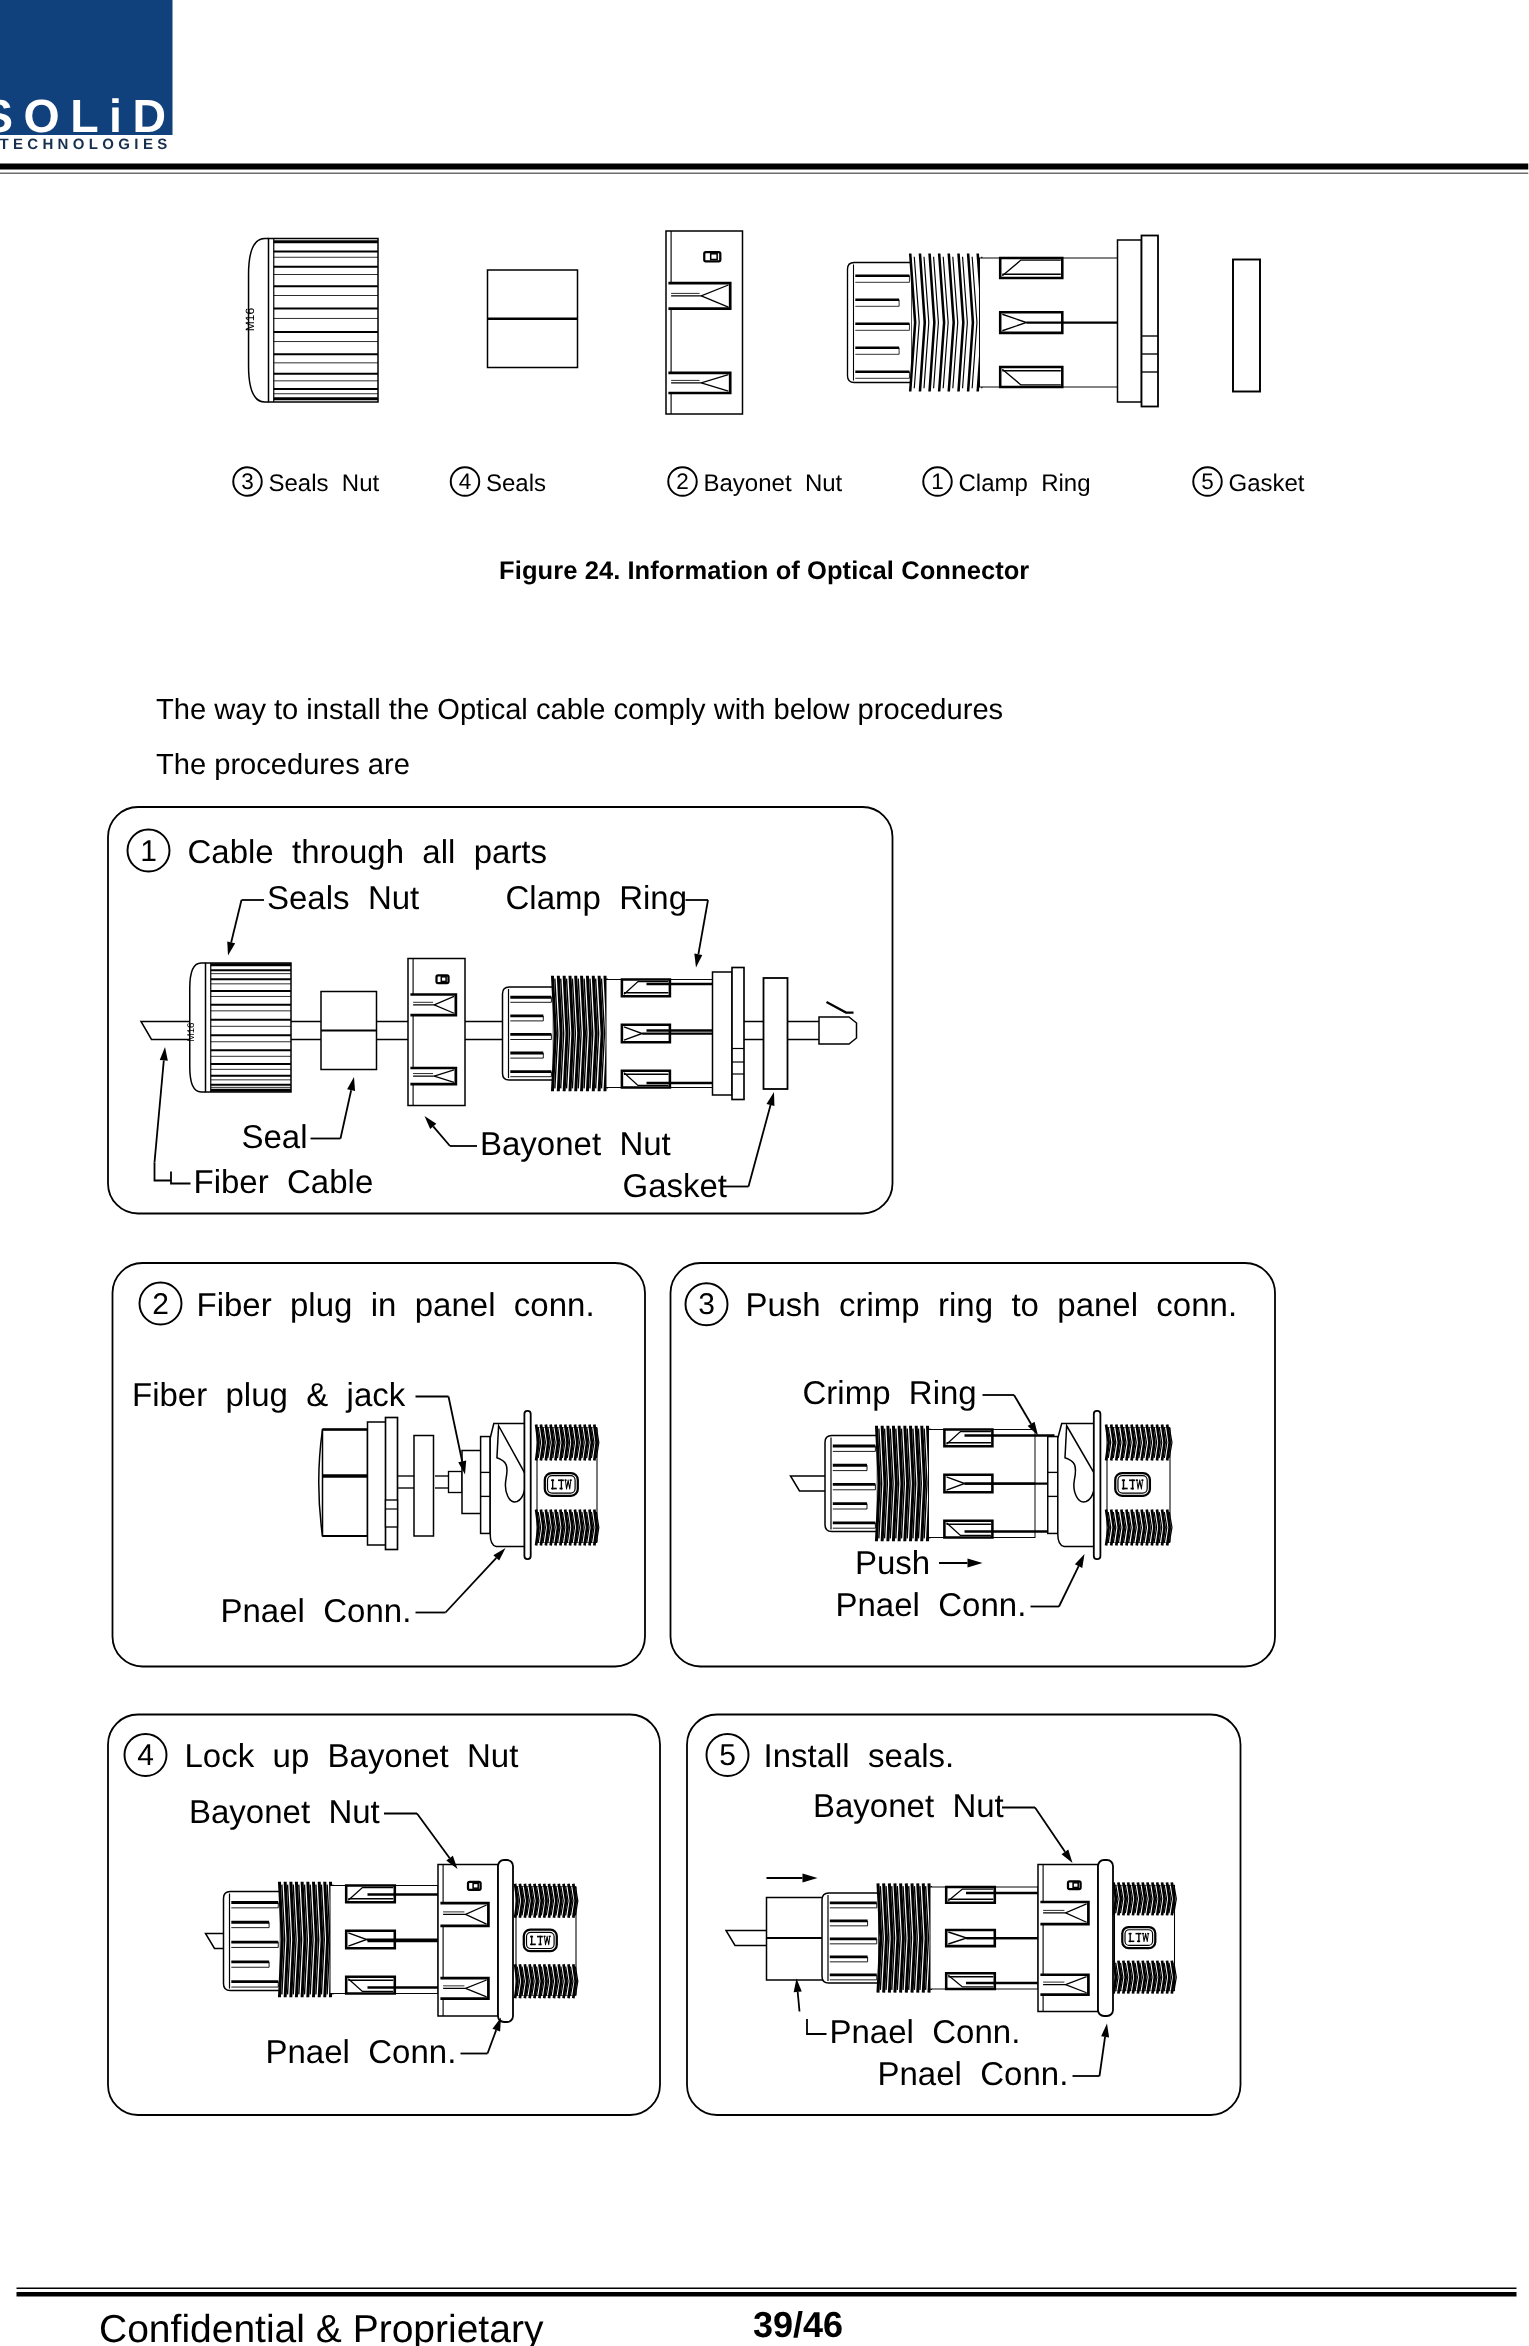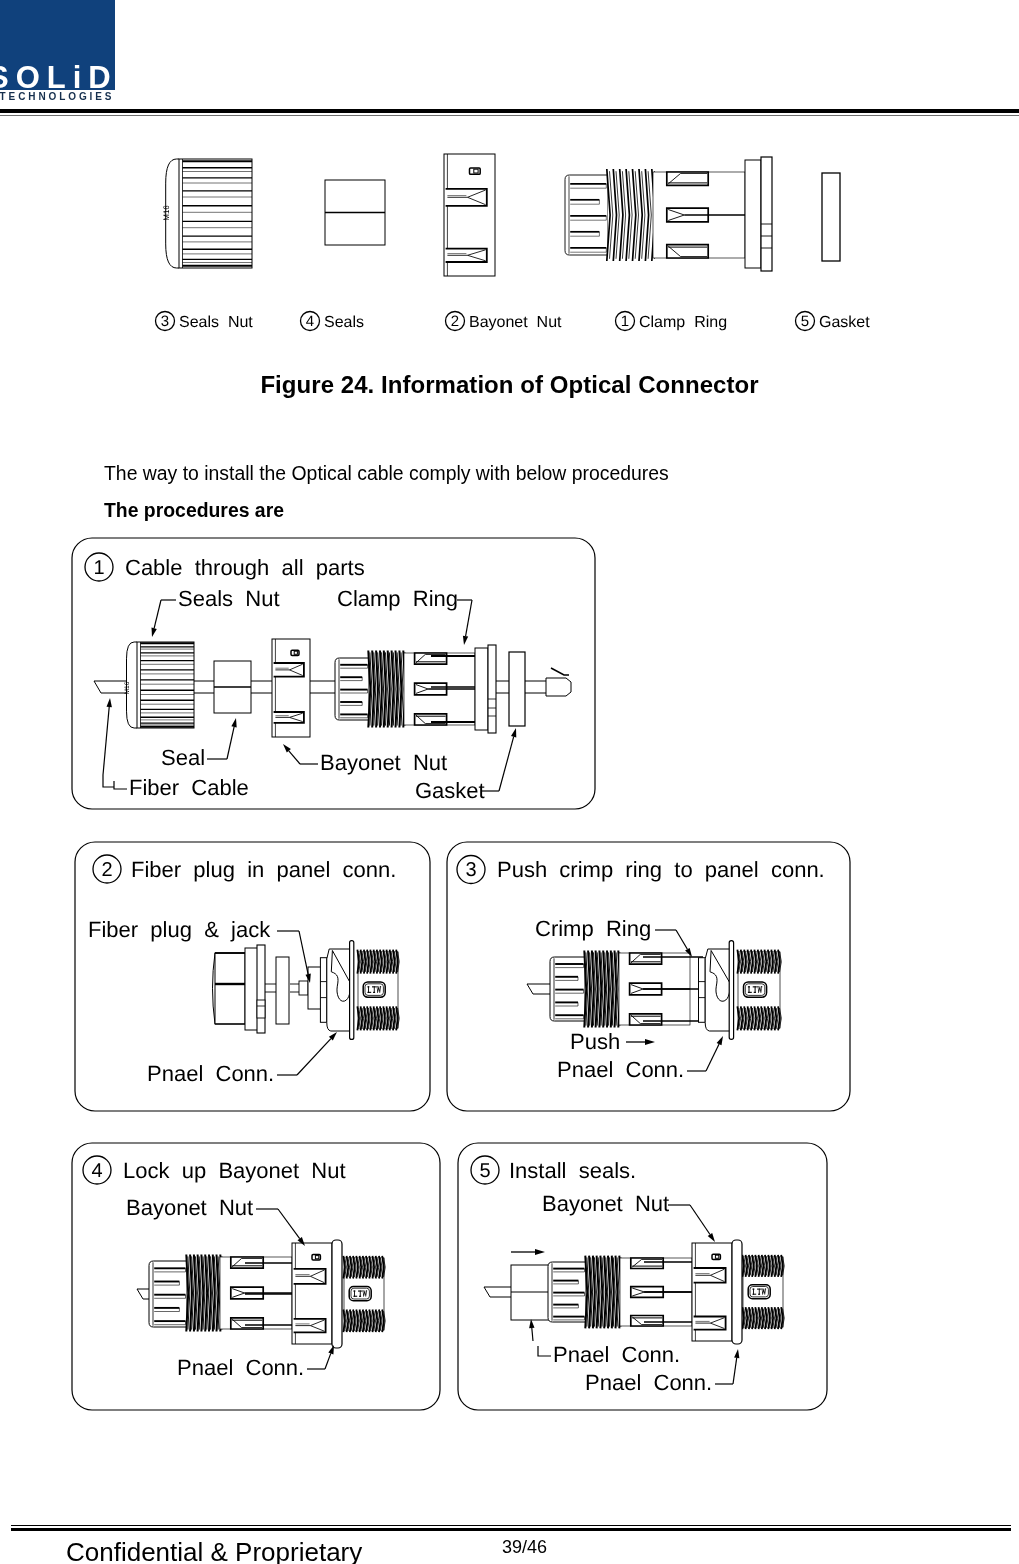--- a/index.html
+++ b/index.html
@@ -14,27 +14,27 @@
   #logo-sub{position:absolute;left:-5px;top:92px;width:124px;text-align:center;color:#16304e;
             font-size:10px;font-weight:bold;letter-spacing:2.9px;line-height:1;}
   #header-rule{position:absolute;left:0;top:109px;width:1019px;height:8px;}
   #header-rule .r1{position:absolute;left:0;top:0;width:1019px;height:3.6px;background:#000;}
   #header-rule .r2{position:absolute;left:0;top:6px;width:1019px;height:1.4px;background:#6e6e6e;}
   
   #footer-rule{position:absolute;left:11px;top:1525px;width:1000px;height:8px;}
   #footer-rule .r1{position:absolute;left:0;top:0;width:1000px;height:1.4px;background:#000;}
   #footer-rule .r2{position:absolute;left:0;top:3px;width:1000px;height:3.4px;background:#000;}
   #footer-left{position:absolute;left:66px;top:1537px;font-size:26px;letter-spacing:0;}
-  #footer-page{position:absolute;left:502px;top:1537px;font-size:18px;}
+  #footer-page{position:absolute;left:502px;top:1537px;font-size:24px;font-weight:bold;}
   
   #fig-caption{position:absolute;left:0;top:371px;width:1019px;text-align:center;
-               font-size:24px;font-weight:bold;letter-spacing:0.05px;}
+               font-size:17px;font-weight:bold;letter-spacing:0.05px;}
   .body-line{position:absolute;left:64px;font-size:19.4px;letter-spacing:0;margin-left:40px;}
   #body-1{top:462px;}
-  #body-2{top:499px;font-weight:bold;}
+  #body-2{top:499px;}
   
   #artwork{position:absolute;left:0;top:0;width:1019px;height:1564px;}
   #artwork text{font-family:"Liberation Sans",sans-serif;}
   svg text{text-rendering:geometricPrecision;}
   body{-webkit-font-smoothing:antialiased;}
 </style>
 </head>
 <body>
 
 <div class="page">

